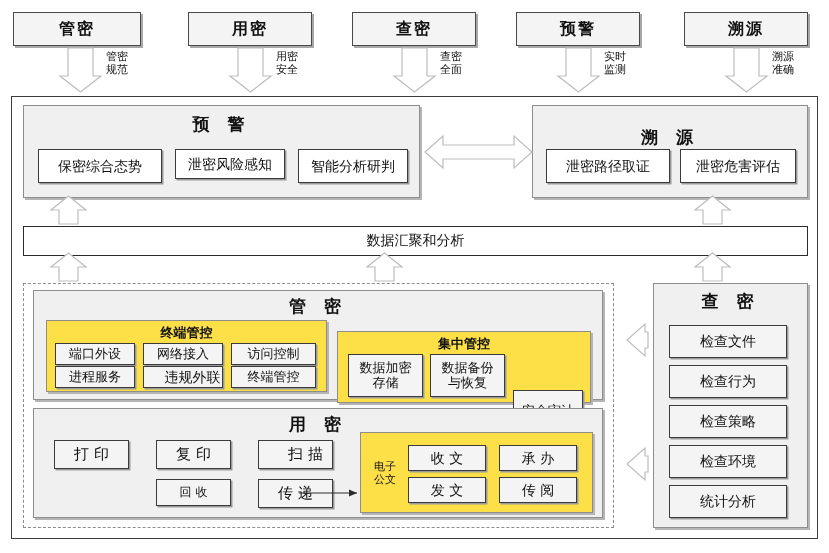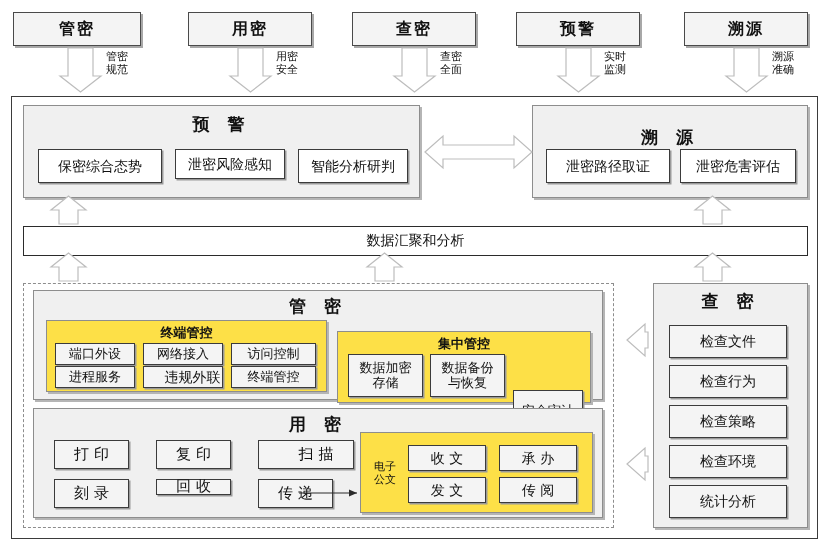--- a/index.html
+++ b/index.html
@@ -209,27 +209,24 @@
 
   <div class="group" style="left:33px; top:408px; width:570px; height:110px;">
     <div class="grp-title" style="top:4px; font-size:17px;">用 密</div>
 
     <div class="node" style="left:20px; top:31px; width:75px; height:29px; font-size:15px;">
       <span>打 印</span>
     </div>
     <div class="node" style="left:122px; top:31px; width:75px; height:29px; font-size:15px;">
       <span>复 印</span>
     </div>
-    <div class="node" style="left:224px; top:31px; width:96px; height:29px; font-size:15px;padding-left:20px;">
+    <div class="node" style="left:224px; top:31px; width:75px; height:29px; font-size:15px;padding-left:20px;">
       <span>扫 描</span>
     </div>
-    <div class="node" style="left:20px; top:70px; width:75px; height:29px; font-size:15px;">
-      <span>刻 录</span>
-    </div>
-    <div class="node" style="left:122px; top:70px; width:75px; height:16px; font-size:15px;">
+    <div class="node" style="left:122px; top:70px; width:75px; height:27px; font-size:12px;">
       <span>回 收</span>
     </div>
     <div class="node" style="left:224px; top:70px; width:75px; height:29px; font-size:15px;">
       <span>传 递</span>
     </div>
 
     <div class="group-white" style="left:326px; top:23px; width:233px; height:81px;">
       <div class="vtext" style="position:absolute; left:8px; top:27px; width:32px; font-size:11px; line-height:13px; text-align:center; white-space:pre-line;">电子
 公文</div>
       <div class="node" style="left:47px; top:12px; width:78px; height:26px; font-size:14px;">

